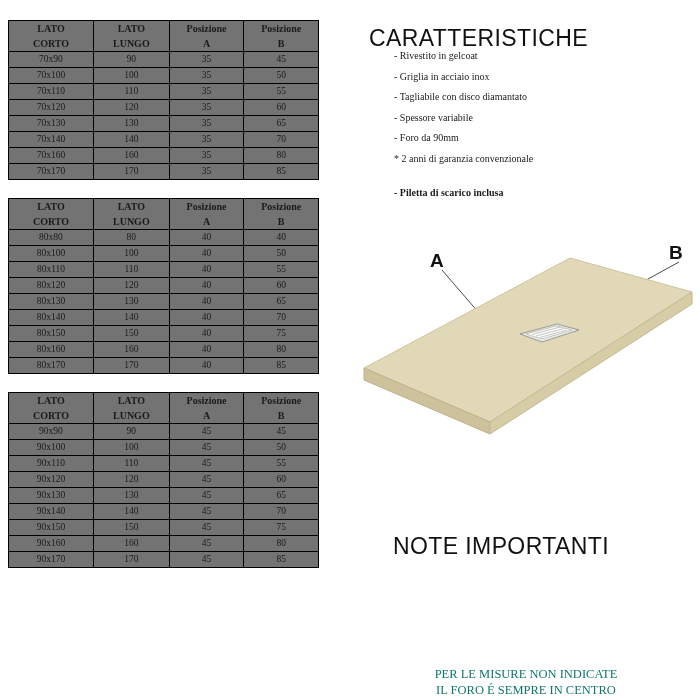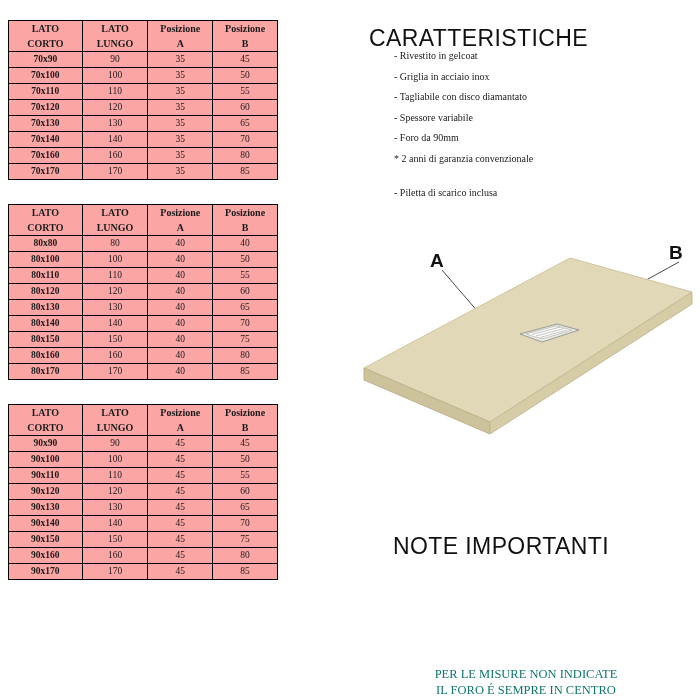--- a/index.html
+++ b/index.html
@@ -18,44 +18,44 @@
   }
 
   
   .left-col {
     position: absolute;
     left: 8px; top: 20px;
     width: 280px;
   }
   table.size-table {
     border-collapse: collapse;
-    width: 270px;
-    margin-bottom: 24px;
-    background: #fca5a5;
+    width: 311px;
+    margin-bottom: 18px;
+    background: #737373;
   }
   table.size-table th,
   table.size-table td {
     border: 1px solid #000;
     text-align: center;
     font-size: 9.5px;
     padding: 0;
     height: 15px;
     line-height: 15px;
     font-family: "Liberation Serif", serif;
   }
   table.size-table th {
     font-weight: bold;
     font-size: 10px;
     height: 16px;
     line-height: 15px;
     vertical-align: middle;
   }
   table.size-table th .th-l1 { display: block; }
   table.size-table th .th-l2 { display: block; }
-  table.size-table td.bold { font-weight: bold; }
+  table.size-table td.bold { font-weight: normal; }
   col.c1 { width: 74px; }
   col.c2 { width: 66px; }
   col.c3 { width: 65px; }
   col.c4 { width: 65px; }
 
   
   .right-col {
     position: absolute;
     left: 352px; top: 0;
     width: 348px; height: 700px;
@@ -74,21 +74,21 @@
     left: 6px; top: 46px;
     width: 340px;
   }
   .feature {
     font-family: "Liberation Serif", serif;
     font-size: 10px;
     line-height: 20.5px;
     white-space: nowrap;
     margin-left: 36px;
   }
-  .feature.gap { margin-top: 14px; }
+  .feature.gap { margin-top: 14px; font-weight: bold; }
 
   
   .illu {
     position: absolute;
     left: 0px; top: 230px;
     width: 348px; height: 240px;
   }
   .label-A, .label-B {
     position: absolute;
     font-family: "Liberation Sans", sans-serif;

